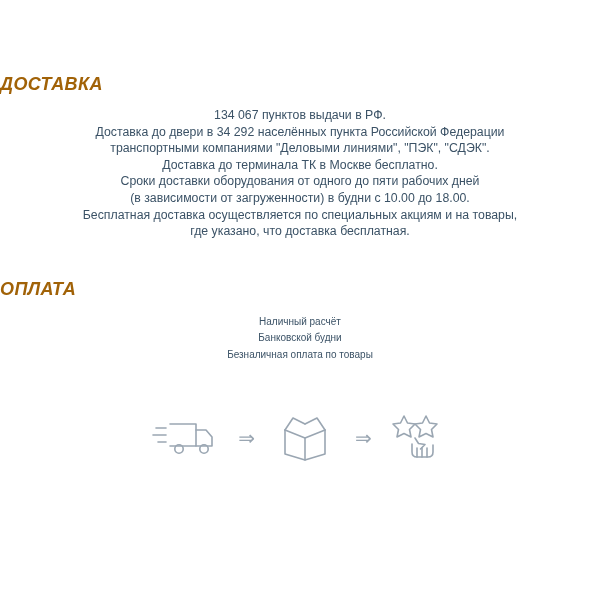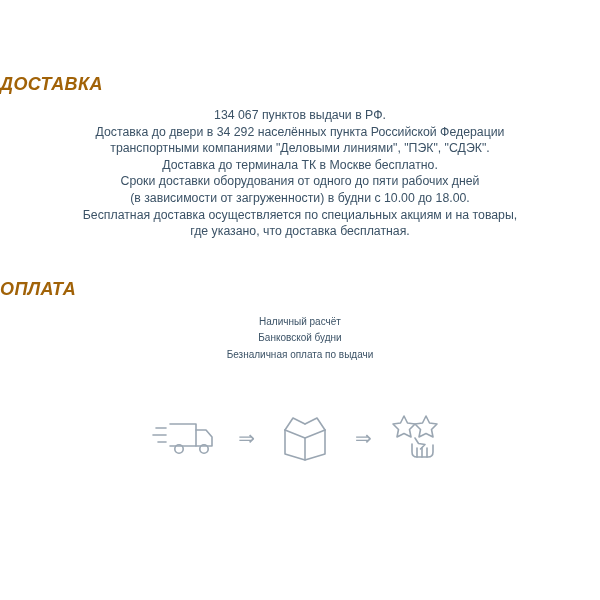--- a/index.html
+++ b/index.html
@@ -90,21 +90,21 @@
     <span class="line">(в зависимости от загруженности) в будни с 10.00 до 18.00.</span>
     <span class="line">Бесплатная доставка осуществляется по специальных акциям и на товары,</span>
     <span class="line">где указано, что доставка бесплатная.</span>
   </div>
 
   <div class="section-title" id="payment-title">ОПЛАТА</div>
 
   <div class="payment-list">
     <span class="line">Наличный расчёт</span>
     <span class="line">Банковской будни</span>
-    <span class="line">Безналичная оплата по выдачи</span>
+    <span class="line">Безналичная оплата по товары</span>
   </div>
 
   <div class="icon-row">
 
     <span class="icon">
       <svg width="68" height="48" viewBox="0 0 68 48" fill="none" stroke="#9aa6b2" stroke-width="1.6" stroke-linecap="round" stroke-linejoin="round">
         <path d="M18 12 H44 V34 H18"></path>
         <path d="M44 18 H54 L60 25 V34 H44"></path>
         <circle cx="27" cy="37" r="4.2"></circle>
         <circle cx="52" cy="37" r="4.2"></circle>

